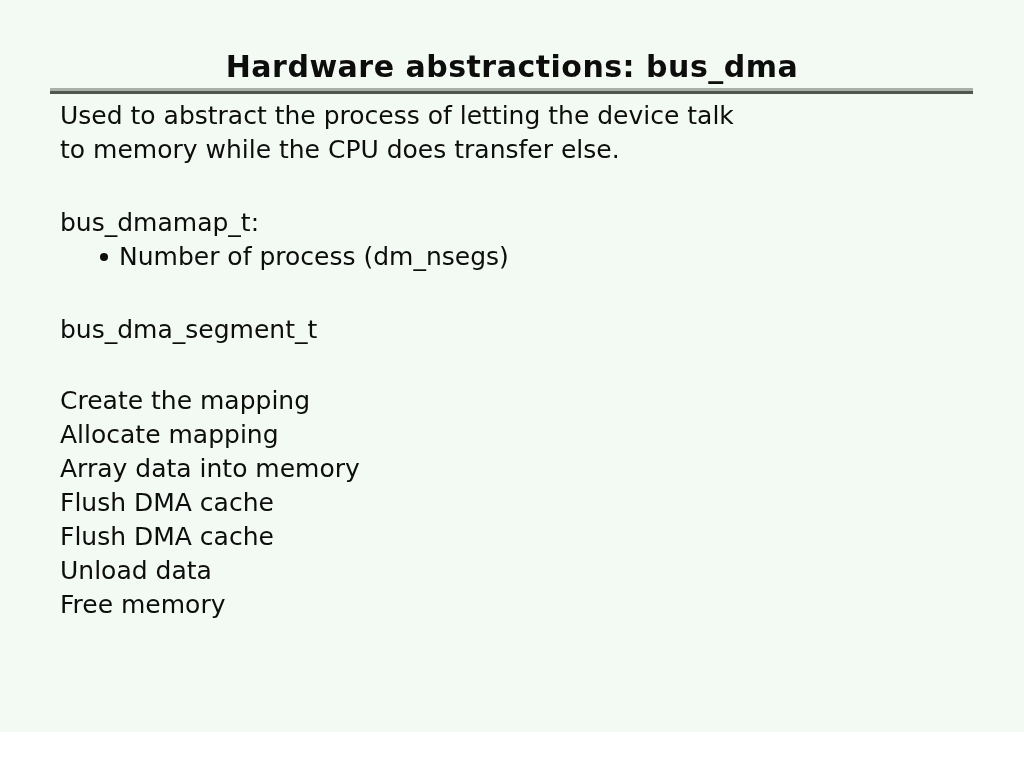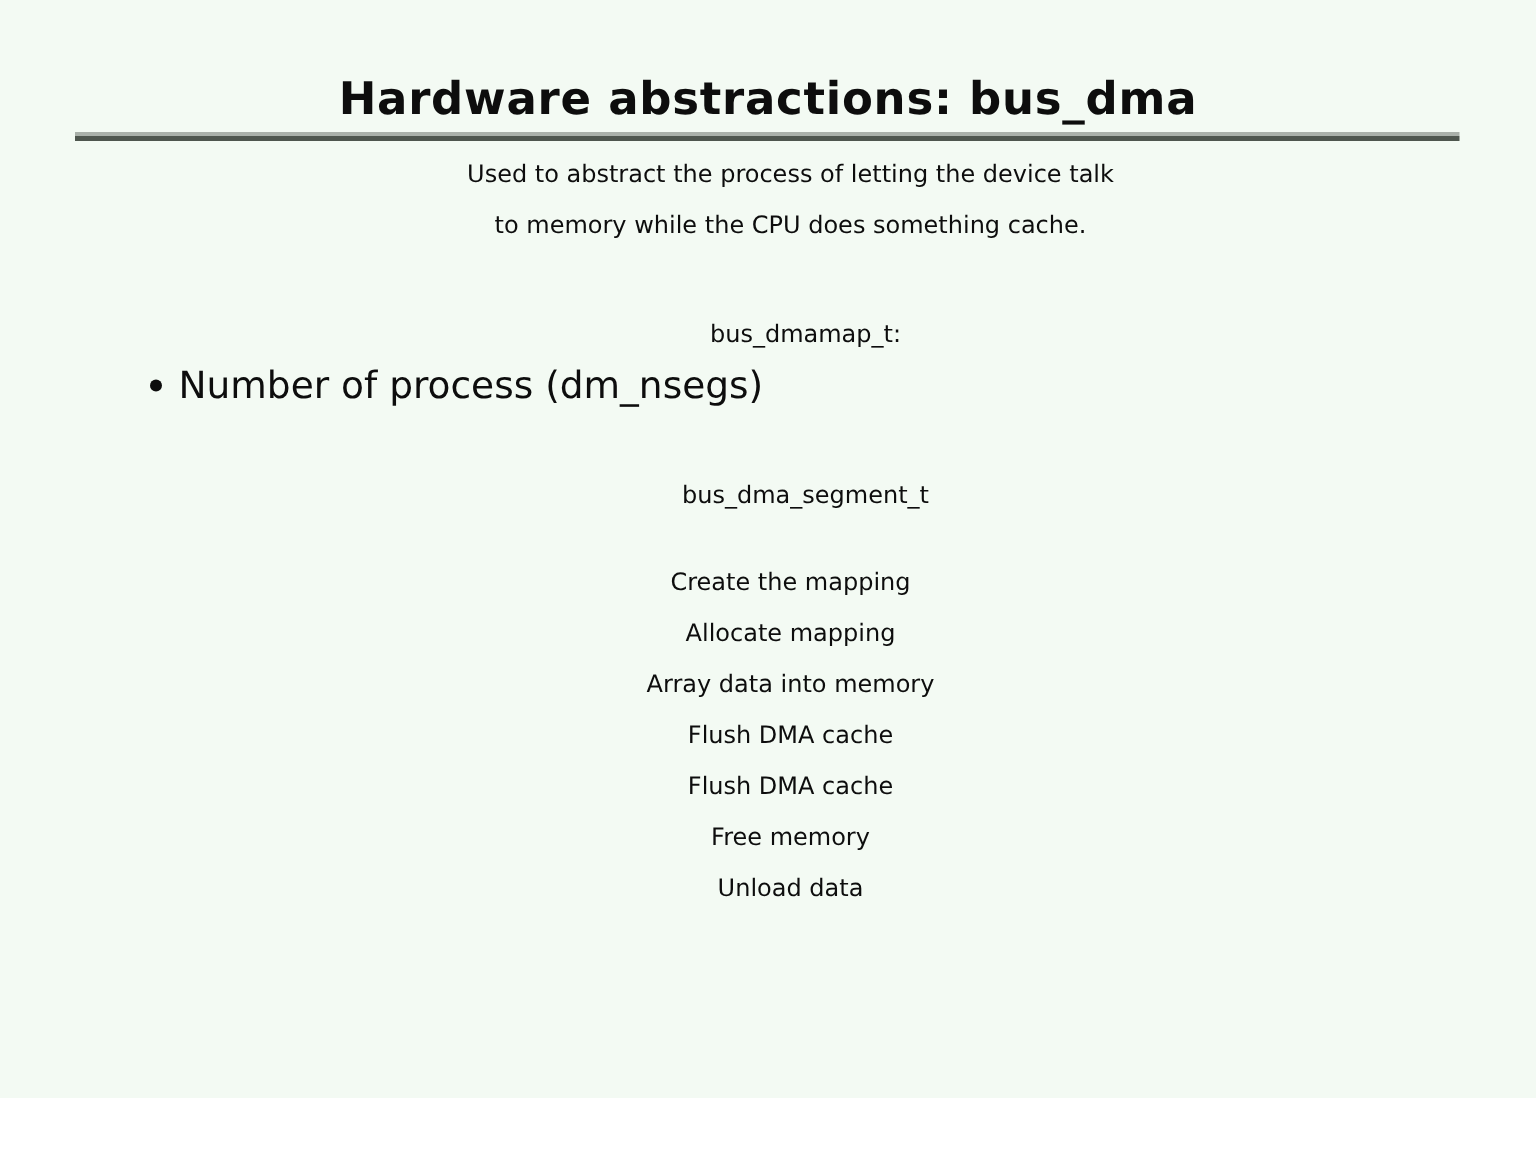--- a/index.html
+++ b/index.html
@@ -39,27 +39,26 @@
       var(--rule-top) 0%, var(--rule-top) 50%,
       var(--rule-bottom) 50%, var(--rule-bottom) 100%);
   }
   .body {
     position: absolute;
     left: 60px;
     top: 99px;
     right: 30px;
   }
   .line {
-    font-size: 16px;
+    font-size: 25px;
     line-height: 34px;
     white-space: nowrap;
-    text-align: center;
   }
-  .gap { margin-top: 39px; margin-left: 20px; }
-  .gap-steps { margin-top: 24px; }
+  .gap { margin-top: 39px; }
+  .gap-steps { margin-top: 37px; }
   .bullet-line {
     font-size: 25px;
     line-height: 34px;
     padding-left: 40px;
     white-space: nowrap;
     display: flex;
     align-items: center;
   }
   .dot {
     display: inline-block;
@@ -76,34 +75,34 @@
 
 <div class="slide">
 
   <div class="title">Hardware abstractions: bus_dma</div>
 
   <div class="rule"></div>
 
   <div class="body">
 
     <div class="line">Used to abstract the process of letting the device talk</div>
-    <div class="line">to memory while the CPU does something cache.</div>
+    <div class="line">to memory while the CPU does transfer else.</div>
 
     <div class="line gap">bus_dmamap_t:</div>
     <div class="bullet-line">
       <span class="dot"></span>
       <span>Number of process (dm_nsegs)</span>
     </div>
 
     <div class="line gap">bus_dma_segment_t</div>
 
     <div class="gap-steps">
       <div class="line">Create the mapping</div>
       <div class="line">Allocate mapping</div>
       <div class="line">Array data into memory</div>
       <div class="line">Flush DMA cache</div>
       <div class="line">Flush DMA cache</div>
+      <div class="line">Unload data</div>
       <div class="line">Free memory</div>
-      <div class="line">Unload data</div>
     </div>
 
   </div>
 </div>
 
 </body></html>

